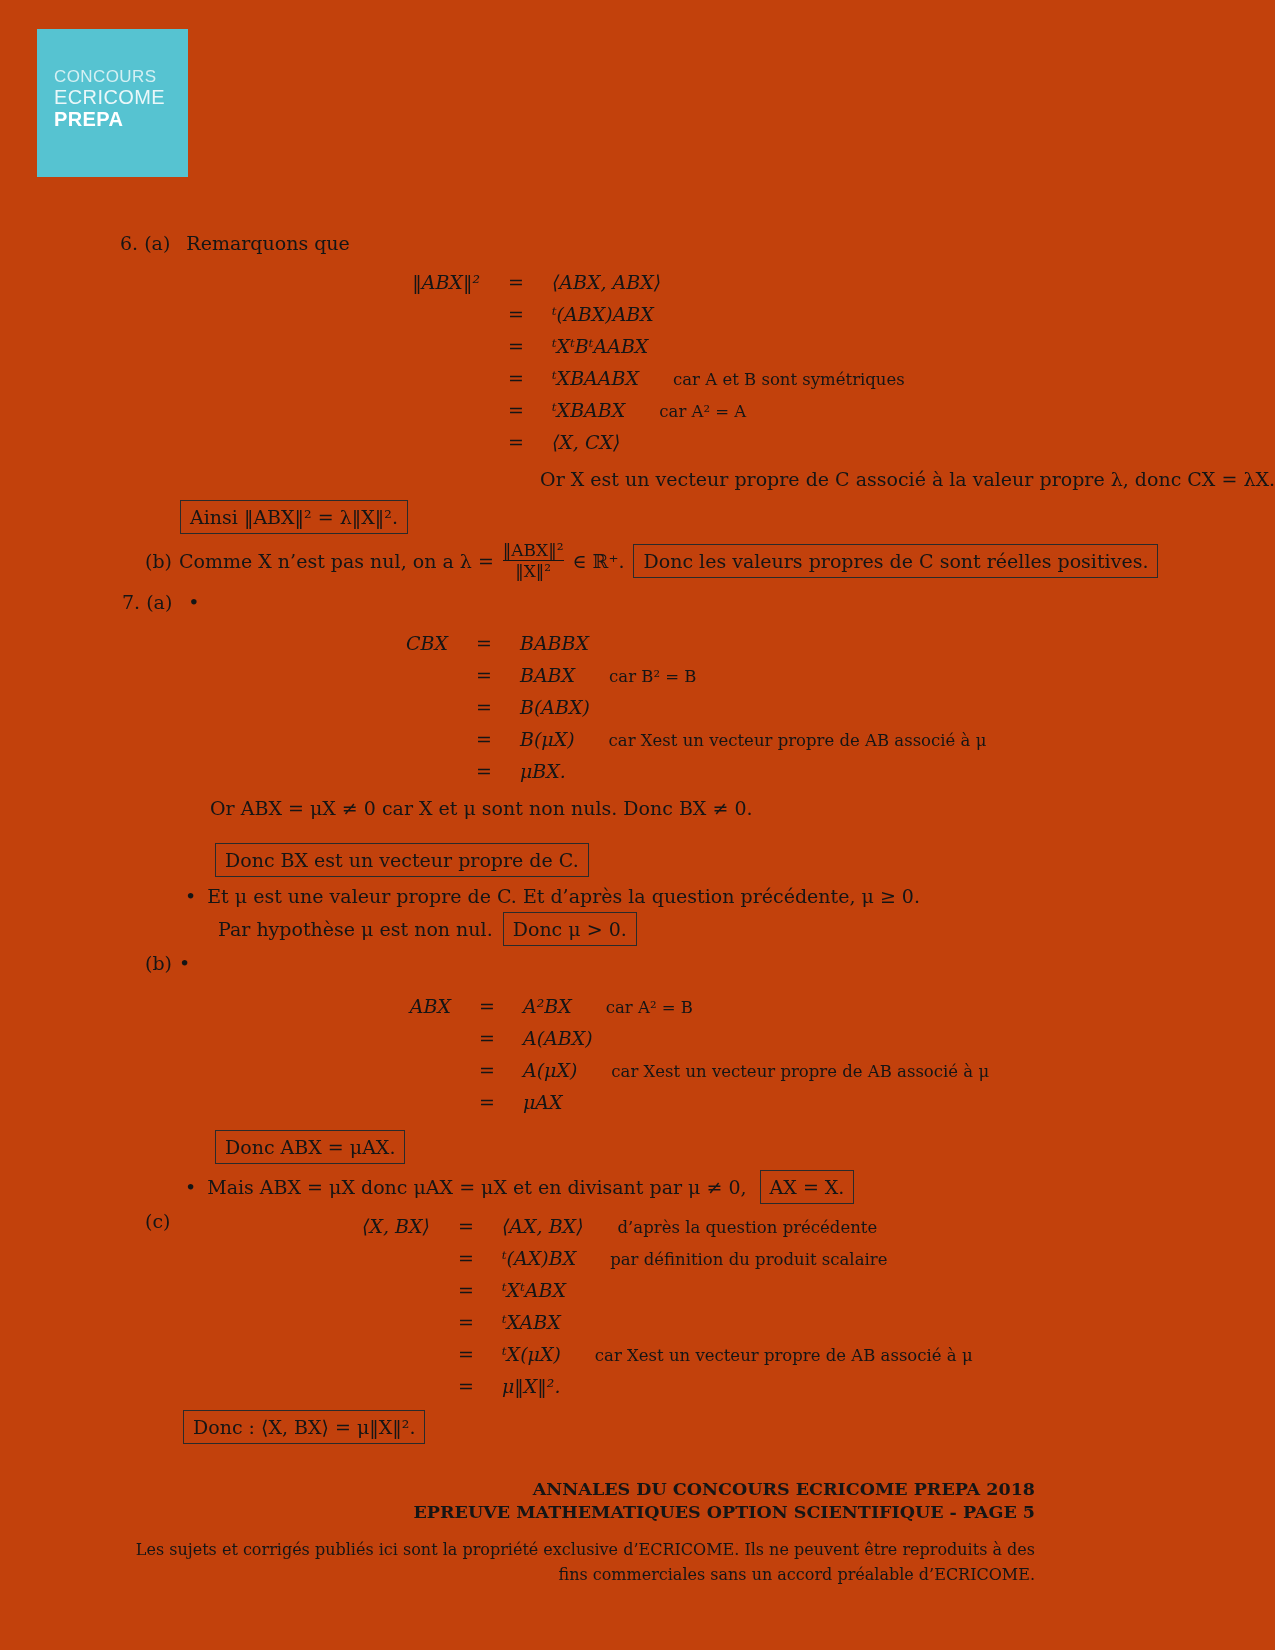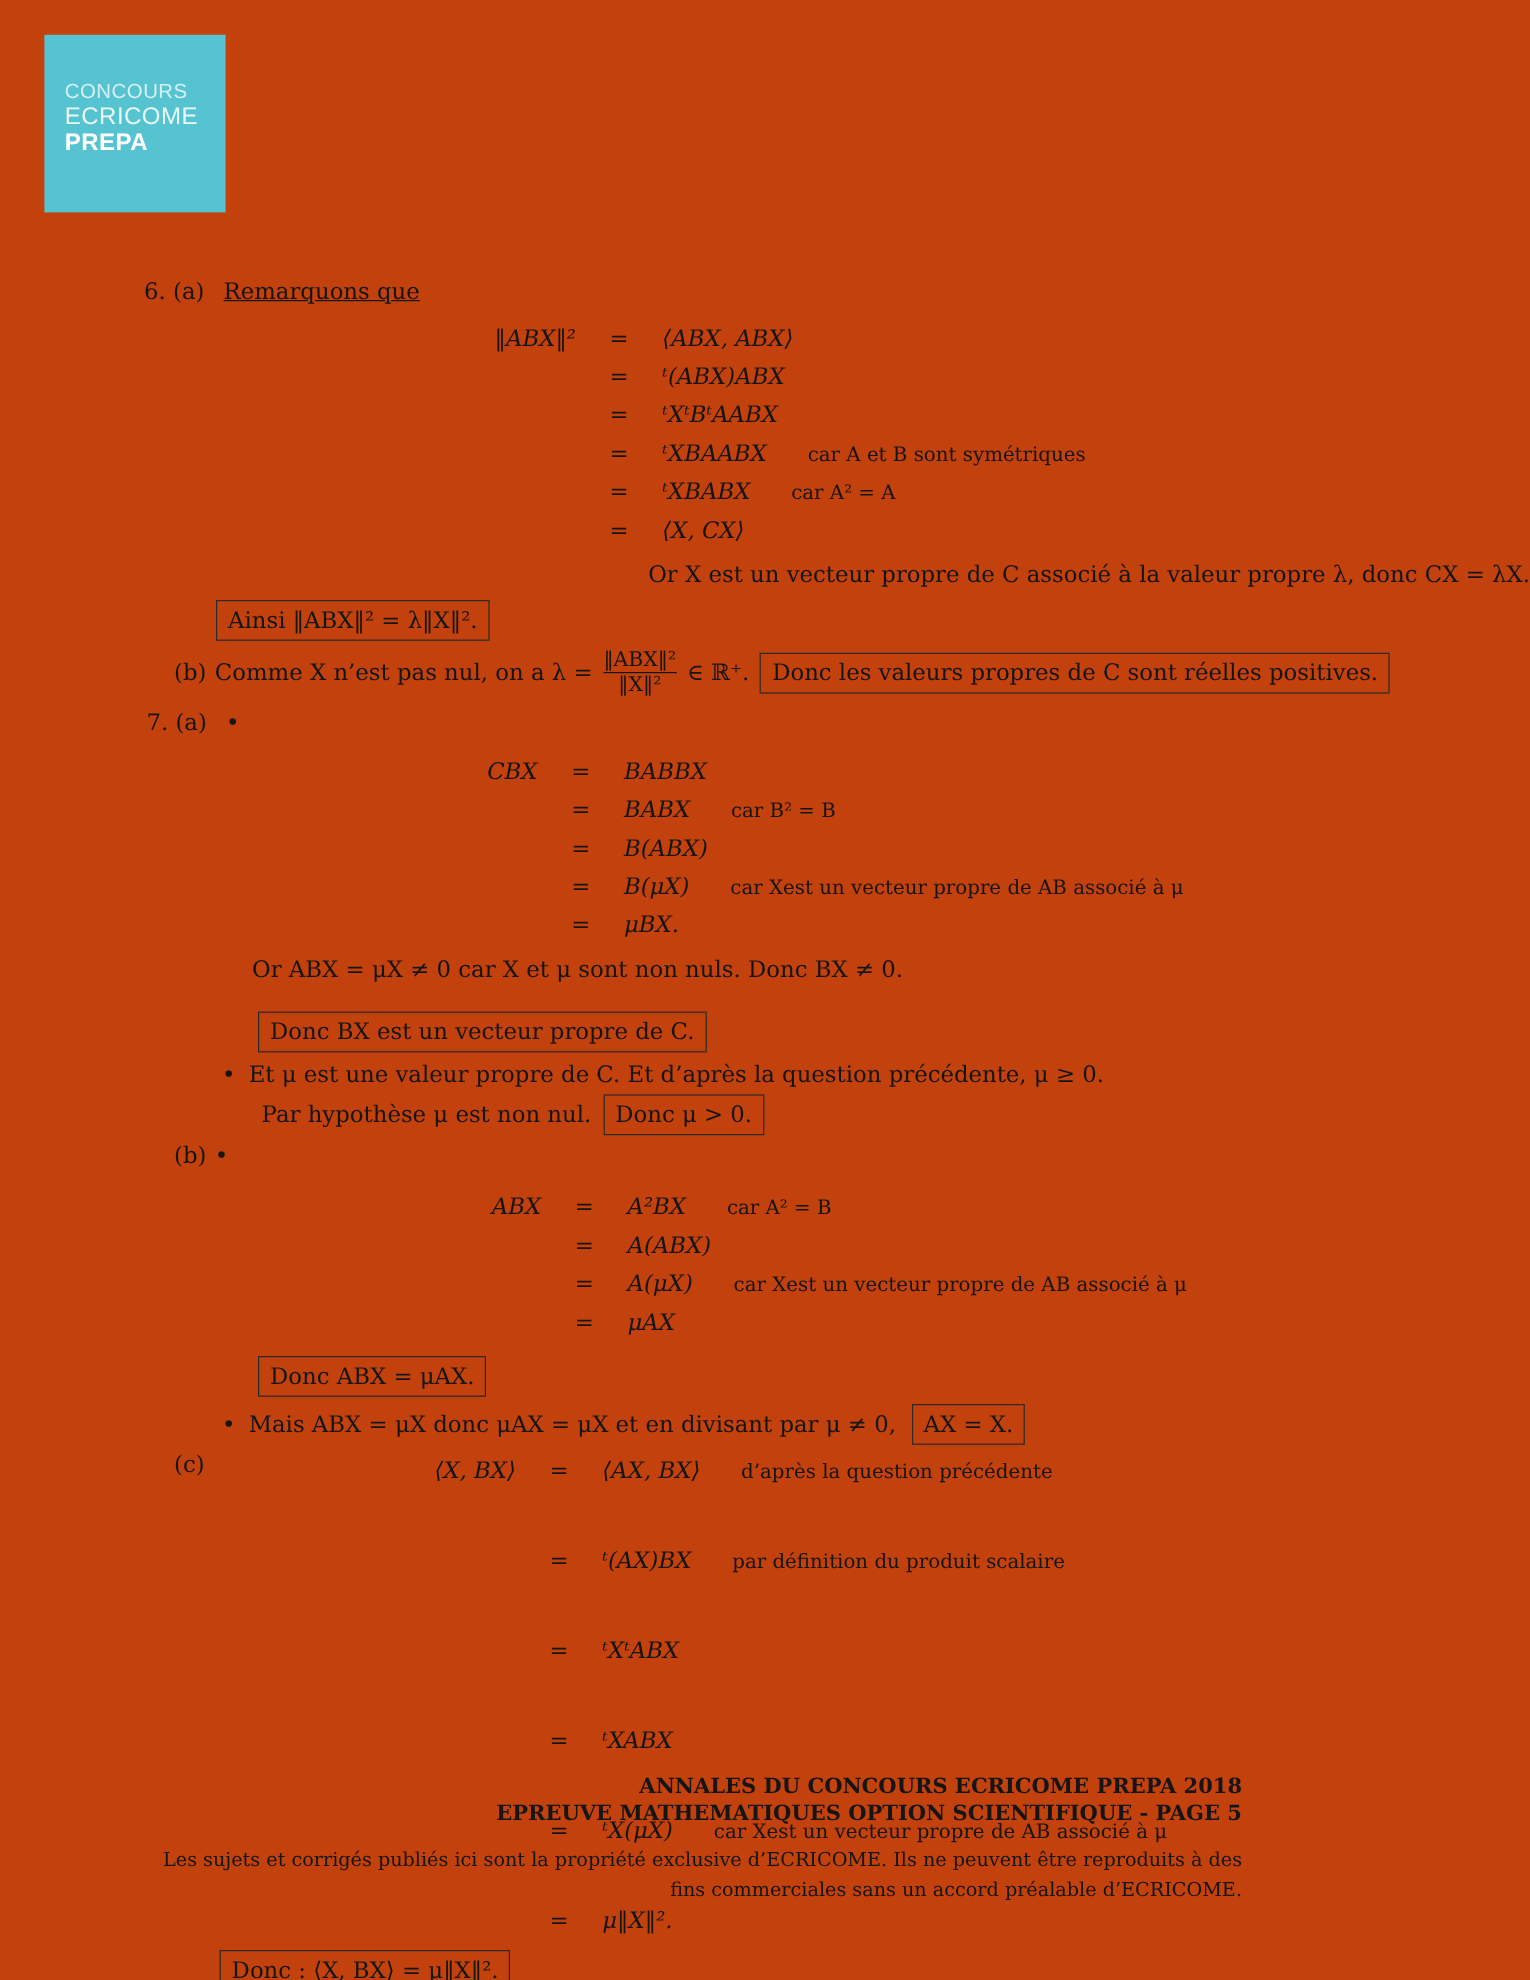--- a/index.html
+++ b/index.html
@@ -27,24 +27,24 @@
   .box{display:inline-block; border:1.4px solid #2a2a2a; padding:3px 9px;text-align:right;}
   .eqb{display:flex; flex-direction:column;}
   .eqrow{display:flex; align-items:baseline; height:32px; line-height:32px; white-space:nowrap;}
   .lhs{text-align:right;}
   .rel{padding:0 28px;}
   .note{font-size:16.5px; margin-left:34px; font-style:normal;}
   
   .eb1{margin:10px 0 0 408px;} .eb1 .lhs{width:72px;}
   .eb2{margin:12px 0 0 392px;} .eb2 .lhs{width:56px;}
   .eb3{margin:14px 0 0 395px;} .eb3 .lhs{width:56px;}
-  .eb4{margin:2px 0 0 165px;gap:43px;}  .eb4 .lhs{width:86px;}
+  .eb4{margin:2px 0 0 165px;}  .eb4 .lhs{width:86px;}
   
   .content{position:absolute; left:0; top:0; width:1275px; padding-top:230px;}
-  .sec6head{margin-left:120px;text-decoration:underline;}
+  .sec6head{margin-left:120px;}
   .para1{margin:8px 0 0 180px;text-align:right;}
   .boxline1{margin:8px 0 0 180px;}
   .bline{display:flex; align-items:center; margin:6px 0 0 145px; white-space:nowrap;}
   .bline .box{margin-left:9px;}
   .frac{display:inline-flex; flex-direction:column; text-align:center;
         font-size:17px; line-height:20px; margin:0 9px; vertical-align:middle;}
   .frac .den{border-top:1.3px solid #151515;}
   .sec7head{margin:8px 0 0 122px;}
   .para2{margin:8px 0 0 210px;}
   .boxline2{margin:22px 0 0 215px;}

